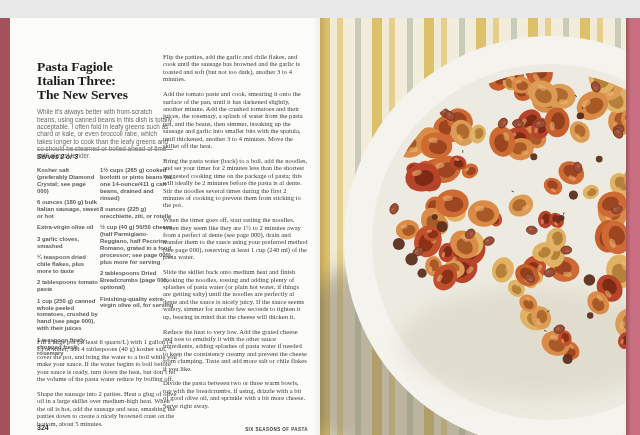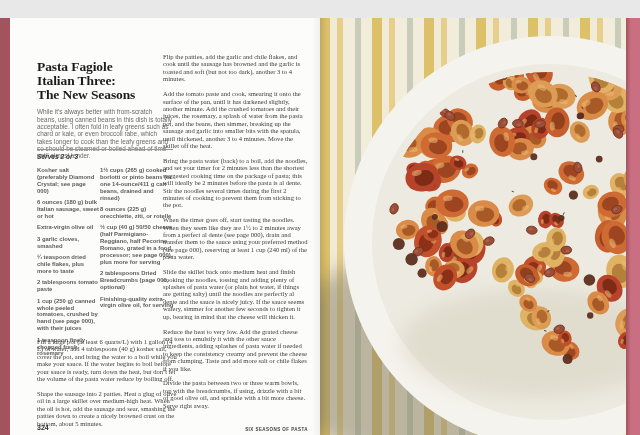--- a/index.html
+++ b/index.html
@@ -37,21 +37,21 @@
 <body>
 
 <div class="book">
 
   <div class="spine-left" style="background: rgb(165, 82, 95);"></div>
 
   <div class="page-left">
     <h1 class="title">
       <span>Pasta Fagiole</span>
       <span>Italian Three:</span>
-      <span>The New Seasons</span>
+      <span>The New Serves</span>
     </h1>
 
     <p class="intro">While it’s always better with from-scratch beans, using canned beans in this dish is totally acceptable. I often fold in leafy greens such as chard or kale, or even broccoli rabe, which takes longer to cook than the leafy greens and so should be steamed or boiled ahead of time until almost tender.</p>
 
     <div class="rule"></div>
     <div class="serves">Serves 2 or 3</div>
 
     <div class="ing-col ing-col-1">
         <p>Kosher salt (preferably Diamond Crystal; see page 000)</p>
         <p>6 ounces (180 g) bulk Italian sausage, sweet or hot</p>

